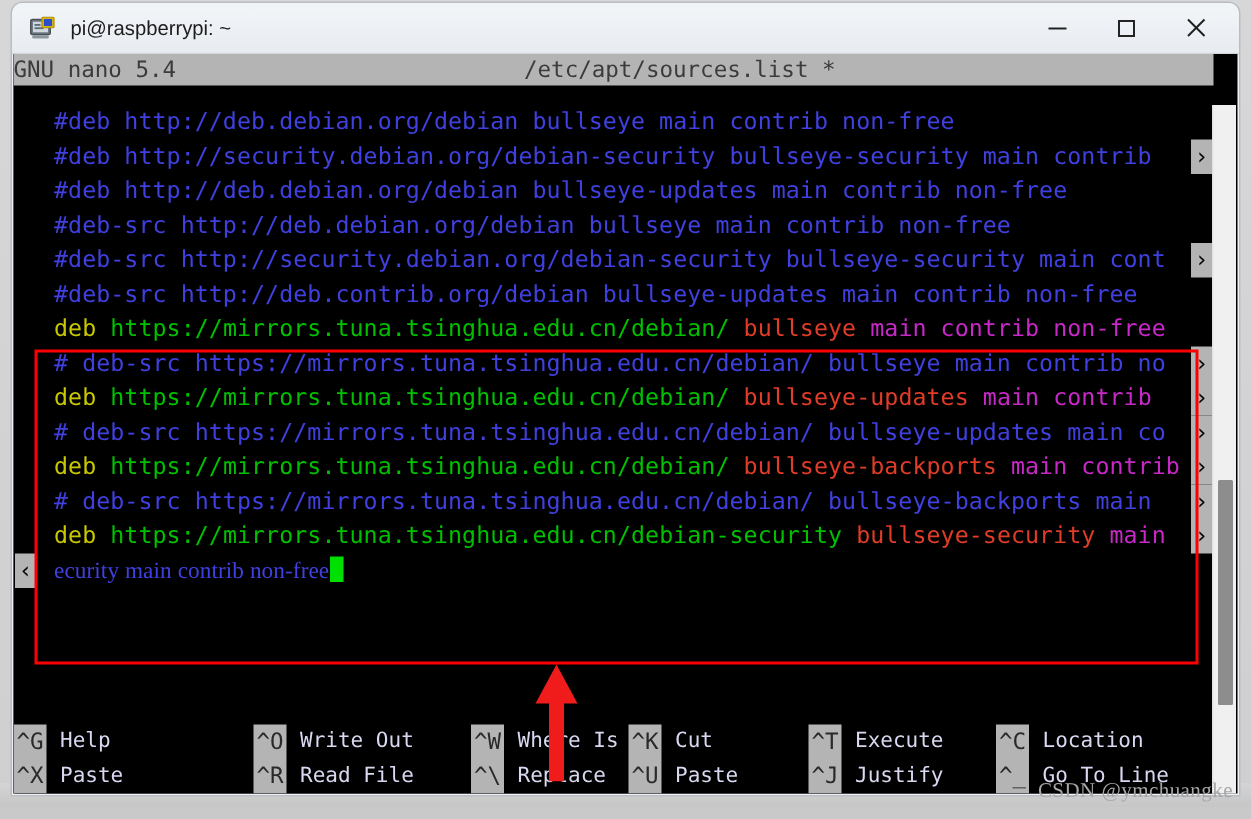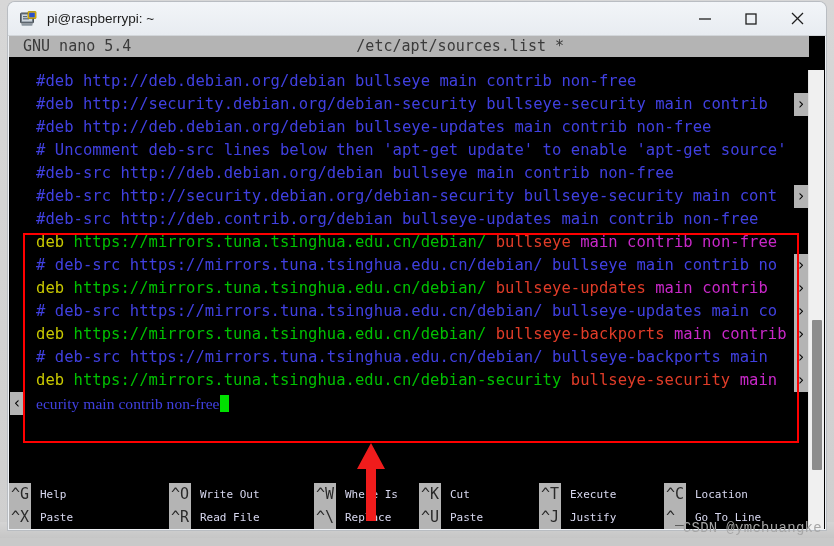--- a/index.html
+++ b/index.html
@@ -86,21 +86,21 @@
   .nano-title {
     height: 21px;
     background: #b4b4b4;
     color: #3b3b3b;
     font-size: 15px;
     line-height: 21px;
     display: flex;
     white-space: pre;
     letter-spacing: 0px;
   }
-  .nano-title .nt-left { padding-left: 14px; }
+  .nano-title .nt-left { }
   .nano-title .nt-mid { margin-left: auto; margin-right: auto; padding-left: 40px; }
   .nano-title .nt-right { width: 60px; }
 
   .buffer {
     position: relative;
     margin: 1px;
     padding: 12px;
   }
   .line {
     height: 23px;
@@ -172,21 +172,21 @@
     font-size: 15px;
     line-height: 23px;
     height: 23px;
     display: inline-block;
     min-width: 22px;
     text-align: center;
   }
   .lbl {
     color: #d8d8f0;
     padding-left: 9px;
-    font-size: 11px;
+    font-size: 14px;
   }
 
   
   .scrollbar {
     position: absolute;
     right: 1px; top: 34px;
     width: 16px;
     height: 493px;
     background: #f0f0f0;
     border-left: 1px solid #e3e3e3;
@@ -211,21 +211,21 @@
   }
   .arrow {
     position: absolute;
     left: 340px; top: 405px;
     width: 44px; height: 80px;
     pointer-events: none;
   }
   .watermark {
     position: absolute;
     right: 12px; bottom: 2px;
-    font-family: Liberation Mono, monospace;
+    font-family: Liberation Serif, serif;
     font-size: 14px;
     color: #a7a7a7;
     letter-spacing: 0.3px;
   }
   .bottom-strip {
     position: absolute;
     left: 0; bottom: 0;
     width: 834px; height: 16px;
     background: linear-gradient(180deg,#d4d4d4,#c6c6c6);
   }
@@ -278,21 +278,20 @@
         <div class="nano-title">
           <span class="nt-left">GNU nano 5.4</span>
           <span class="nt-mid">/etc/apt/sources.list *</span>
           <span class="nt-right"></span>
         </div>
 
         <div class="buffer" id="buffer">
             <div class="line"><span class="c-comment">#deb http://deb.debian.org/debian bullseye main contrib non-free</span></div>
             <div class="line"><span class="c-comment">#deb http://security.debian.org/debian-security bullseye-security main contrib</span><span class="cont">›</span></div>
             <div class="line"><span class="c-comment">#deb http://deb.debian.org/debian bullseye-updates main contrib non-free</span></div>
-            <div class="line"><span class="c-comment"># Uncomment deb-src lines below then 'apt-get update' to enable 'apt-get source'</span></div>
             <div class="line"><span class="c-comment">#deb-src http://deb.debian.org/debian bullseye main contrib non-free</span></div>
             <div class="line"><span class="c-comment">#deb-src http://security.debian.org/debian-security bullseye-security main cont</span><span class="cont">›</span></div>
             <div class="line"><span class="c-comment">#deb-src http://deb.contrib.org/debian bullseye-updates main contrib non-free</span></div>
             <div class="line"><span class="c-deb">deb </span><span class="c-url">https://mirrors.tuna.tsinghua.edu.cn/debian/ </span><span class="c-suite">bullseye </span><span class="c-comp">main contrib non-free</span></div>
             <div class="line"><span class="c-comment"># deb-src https://mirrors.tuna.tsinghua.edu.cn/debian/ bullseye main contrib no</span><span class="cont">›</span></div>
             <div class="line"><span class="c-deb">deb </span><span class="c-url">https://mirrors.tuna.tsinghua.edu.cn/debian/ </span><span class="c-suite">bullseye-updates </span><span class="c-comp">main contrib</span><span class="cont">›</span></div>
             <div class="line"><span class="c-comment"># deb-src https://mirrors.tuna.tsinghua.edu.cn/debian/ bullseye-updates main co</span><span class="cont">›</span></div>
             <div class="line"><span class="c-deb">deb </span><span class="c-url">https://mirrors.tuna.tsinghua.edu.cn/debian/ </span><span class="c-suite">bullseye-backports </span><span class="c-comp">main contrib</span><span class="cont">›</span></div>
             <div class="line"><span class="c-comment"># deb-src https://mirrors.tuna.tsinghua.edu.cn/debian/ bullseye-backports main</span><span class="cont">›</span></div>
             <div class="line"><span class="c-deb">deb </span><span class="c-url">https://mirrors.tuna.tsinghua.edu.cn/debian-security </span><span class="c-suite">bullseye-security </span><span class="c-comp">main</span><span class="cont">›</span></div>

